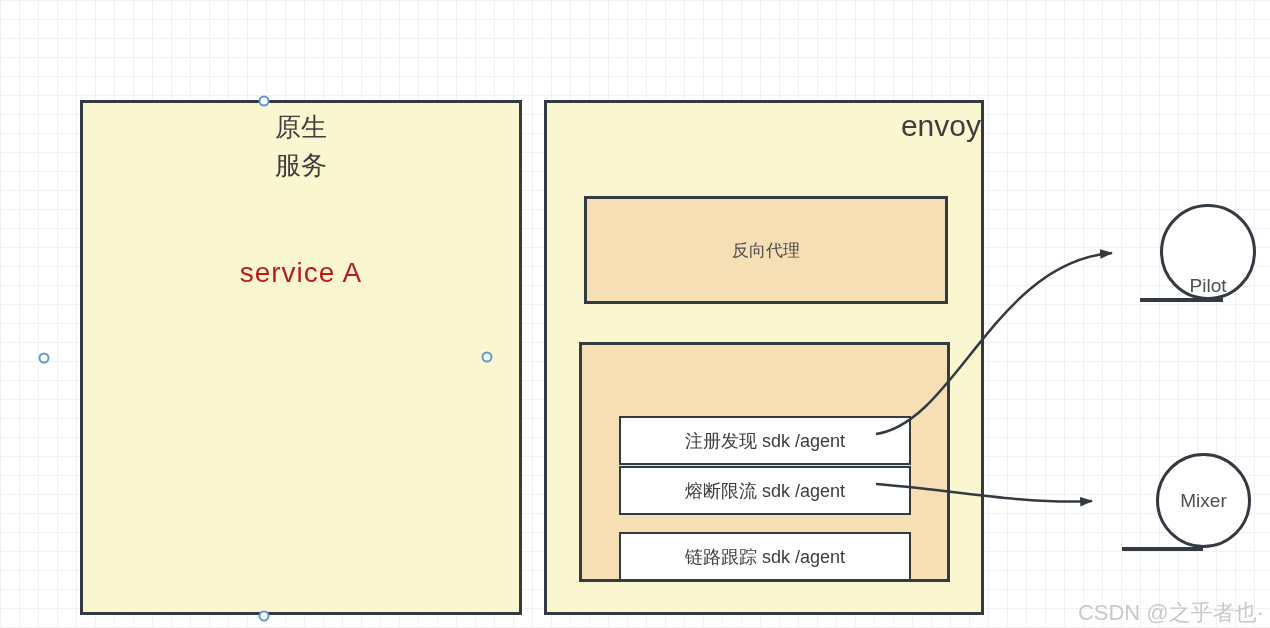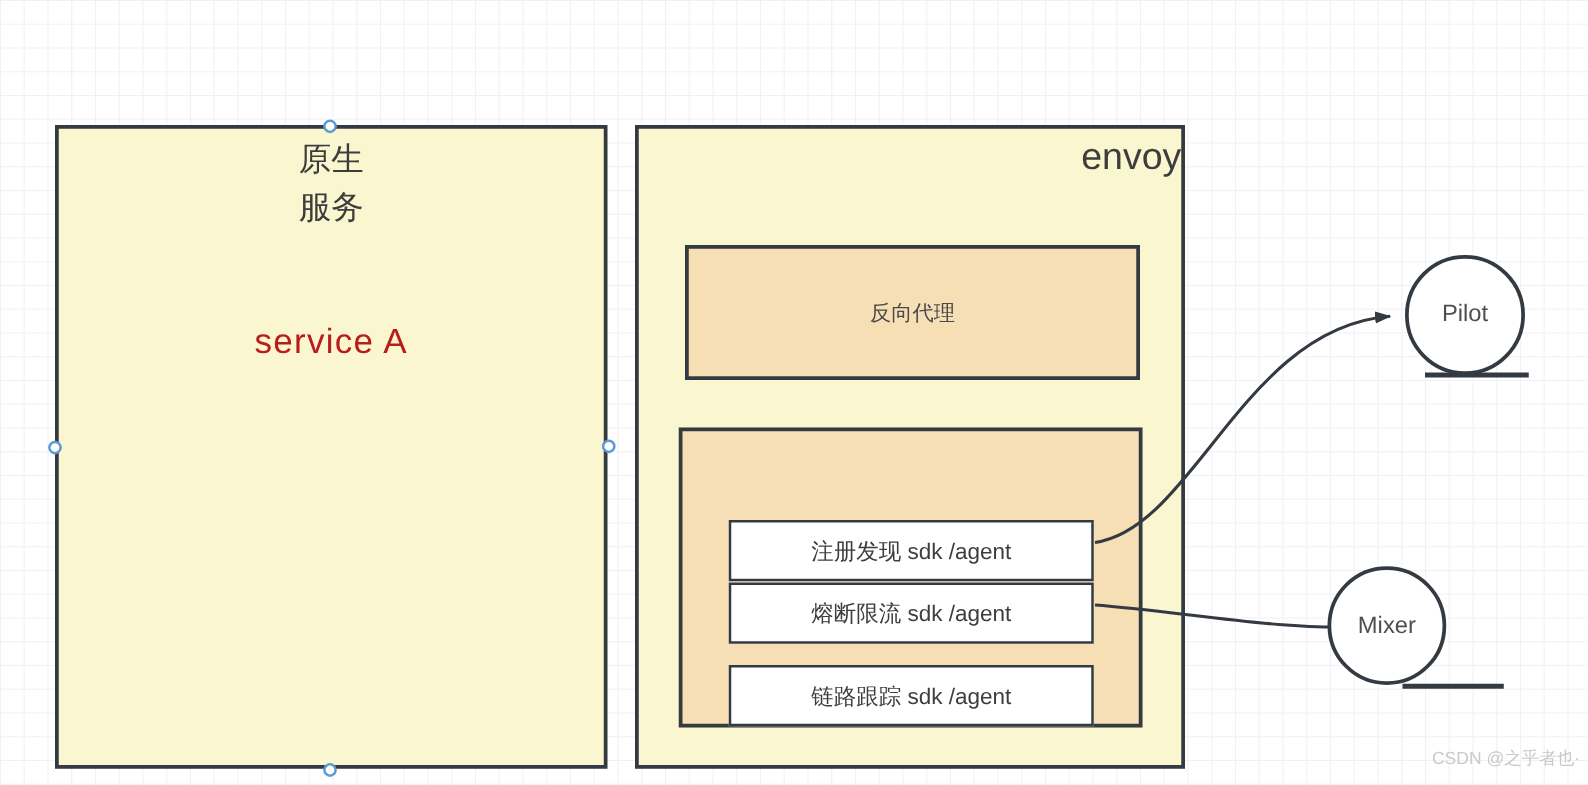--- a/index.html
+++ b/index.html
@@ -5,21 +5,21 @@
   html,body{margin:0;padding:0;}
   body{font-family:"Liberation Sans","DejaVu Sans",sans-serif;}
   #canvas{
     position:relative;width:1270px;height:628px;overflow:hidden;
     background-color:#ffffff;
     background-image:
       linear-gradient(#f1f0f3 1px, transparent 1px),
       linear-gradient(90deg, #f1f0f3 1px, transparent 1px);
     background-size:19px 19px;
   }
-  .shape{position:absolute;box-sizing:border-box;}
+  .shape{position:absolute;box-sizing:border-box;margin-left:36px;}
   .box-yellow{background:#faf6d0;border:3px solid #343a42;}
   .box-orange{background:#f7dfb5;border:3px solid #343a42;text-align:center;}
   .box-white{background:#ffffff;border:2px solid #343a42;}
   .node-circle{
     background:#ffffff;border:3px solid #343a42;border-radius:50%;
     display:flex;align-items:center;justify-content:center;
     color:#4f4f4f;font-size:19px;
   }
   .title-cn{
     position:absolute;left:0;right:0;top:6px;text-align:center;
@@ -42,21 +42,21 @@
     display:flex;align-items:center;justify-content:center;
     color:#3d3d3d;font-size:18px;
   }
   .handle{
     position:absolute;width:11px;height:11px;border-radius:50%;
     background:#ffffff;border:2px solid #5b9bd5;box-sizing:border-box;
     transform:translate(-50%,-50%);
   }
   .watermark{
     position:absolute;right:6px;top:598px;
-    color:#c9c9c9;font-size:14px;
+    color:#c9c9c9;font-size:22px;
   }
   #arrow-layer{position:absolute;left:0;top:0;pointer-events:none;}
   #arrow-layer path,#arrow-layer line{pointer-events:stroke;}
 </style>
 </head>
 <body>
 
 <div id="canvas">
 
   <div class="shape box-yellow" style="left:44px;top:100px;width:442px;height:515px;">
@@ -92,25 +92,25 @@
       <marker id="arrowhead" viewBox="0 0 12 9" refX="11" refY="4.5" markerWidth="13" markerHeight="10" orient="auto" markerUnits="userSpaceOnUse">
         <path d="M0,0 L12,4.5 L0,9 Z" fill="#343a42"></path>
       </marker>
     </defs>
     <path d="M 876 434 C 955 423, 995 262, 1112 253" fill="none" stroke="#343a42" stroke-width="2.5" marker-end="url(#arrowhead)"></path>
     <path d="M 876 484 C 945 489, 1025 505, 1092 501" fill="none" stroke="#343a42" stroke-width="2.5" marker-end="url(#arrowhead)"></path>
     <line x1="1140" y1="300" x2="1223" y2="300" stroke="#343a42" stroke-width="4"></line>
     <line x1="1122" y1="549" x2="1203" y2="549" stroke="#343a42" stroke-width="4"></line>
   </svg>
 
-  <div class="shape node-circle" style="left:1124px;top:204px;width:96px;height:96px;">
+  <div class="shape node-circle" style="left:1124px;top:204px;width:96px;height:96px;align-items:flex-end;">
     <span>Pilot</span>
   </div>
 
-  <div class="shape node-circle" style="left:1062px;top:453px;width:95px;height:95px;justify-content:center;">
+  <div class="shape node-circle" style="left:1120px;top:453px;width:95px;height:95px;justify-content:center;">
     <span>Mixer</span>
   </div>
 
   <div class="handle" style="left:264px;top:101px;"></div>
   <div class="handle" style="left:44px;top:358px;"></div>
   <div class="handle" style="left:487px;top:357px;"></div>
   <div class="handle" style="left:264px;top:616px;"></div>
 
   <div class="watermark">CSDN @之乎者也·</div>
 

